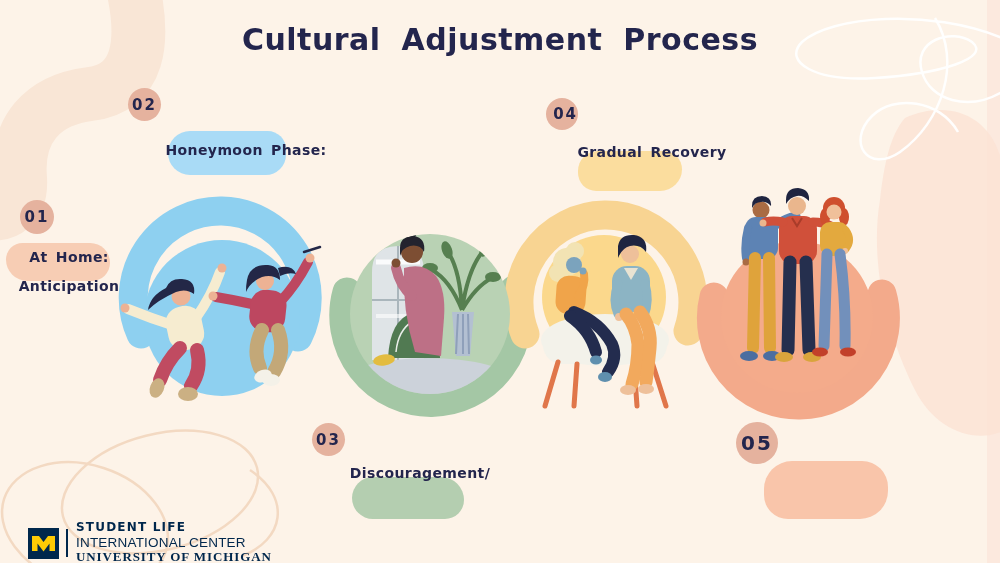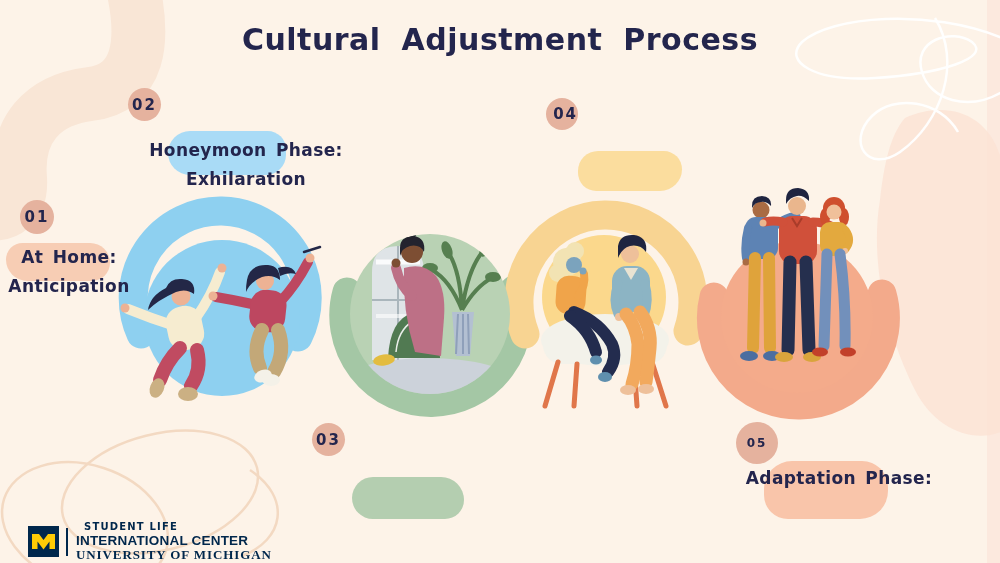--- a/index.html
+++ b/index.html
@@ -20,29 +20,29 @@
     position:absolute;top:22px;left:0;right:0;z-index:3;text-align:center;
     font-size:30px;font-weight:700;letter-spacing:.5px;word-spacing:10px;
   }
   .badge{
     position:absolute;z-index:3;border-radius:50%;background:#e5b29e;
     display:flex;align-items:center;justify-content:center;
     font-size:15px;font-weight:700;letter-spacing:2px;
   }
   .phase-label{
     position:absolute;z-index:3;text-align:center;font-weight:700;
-    font-size:17px;line-height:29px;letter-spacing:.4px;word-spacing:3px;
+    font-size:14px;line-height:29px;letter-spacing:.4px;word-spacing:3px;
   }
   .footer{
     position:absolute;left:28px;top:521px;z-index:3;display:flex;align-items:center;
   }
   .footer .divider{width:2px;height:28px;background:#00274c;margin:0 8px 0 7px;}
   .footer .wordmark{display:flex;flex-direction:column;color:#00274c;line-height:1.15;}
-  .footer .dept{font-size:10px;letter-spacing:1.2px;font-weight:700;margin-left:8px;}
-  .footer .org{font-size:13.5px;letter-spacing:.2px;font-weight:700;font-family:"Liberation Sans",sans-serif;}
+  .footer .dept{font-size:12px;letter-spacing:1.2px;font-weight:700;}
+  .footer .org{font-size:13.5px;letter-spacing:.2px;font-weight:400;font-family:"Liberation Sans",sans-serif;}
   .footer .univ{font-size:13px;letter-spacing:.9px;font-weight:700;font-family:"Liberation Serif",serif;}
 </style>
 </head>
 <body>
 
 <div class="canvas">
 
   <svg class="layer deco" width="1000" height="563" viewBox="0 0 1000 563">
     <rect x="987" y="0" width="13" height="563" fill="#fbe0d6" opacity="0.55"></rect>
     <path d="M 130,-25 C 148,45 138,88 90,94 C 42,100 16,130 20,178 C 22,206 6,218 -18,212" stroke="#f9e6d6" stroke-width="54" fill="none" stroke-linecap="round"></path>
@@ -216,40 +216,40 @@
   <div class="phase-label" style="left:-2px;top:243px;width:142px;">
     <div>At Home:</div>
     <div>Anticipation</div>
   </div>
 
   <div class="badge" style="left:128px;top:88px;width:33px;height:33px;">
     <span>02</span>
   </div>
   <div class="phase-label" style="left:136px;top:136px;width:220px;">
     <div>Honeymoon Phase:</div>
-    <div>Exhilaration</div>
   </div>
 
   <div class="badge" style="left:312px;top:423px;width:33px;height:33px;">
     <span>03</span>
   </div>
   <div class="phase-label" style="left:298px;top:459px;width:244px;">
+    <div>Discouragement/</div>
   </div>
 
   <div class="badge" style="left:546px;top:98px;width:32px;height:32px;justify-content:flex-end;">
     <span>04</span>
   </div>
   <div class="phase-label" style="left:542px;top:138px;width:220px;">
-  </div>
-
-  <div class="badge" style="left:736px;top:422px;width:42px;height:42px;font-size:12px;">
+    <div>Gradual Recovery</div>
+  </div>
+
+  <div class="badge" style="left:736px;top:422px;width:42px;height:42px;font-size:20px;">
     <span>05</span>
   </div>
   <div class="phase-label" style="left:733px;top:464px;width:212px;">
-    <div>Adaptation Phase:</div>
   </div>
 
   <div class="footer">
     <svg width="31" height="31" viewBox="0 0 31 31">
       <rect x="0" y="0" width="31" height="31" fill="#00274c"></rect>
       <polygon points="4,8 11,8 15.5,14 20,8 27,8 27,23 21.5,23 21.5,15.5 15.5,23.5 9.5,15.5 9.5,23 4,23" fill="#ffcb05"></polygon>
     </svg>
     <div class="divider"></div>
     <div class="wordmark">
       <span class="dept">STUDENT LIFE</span>

